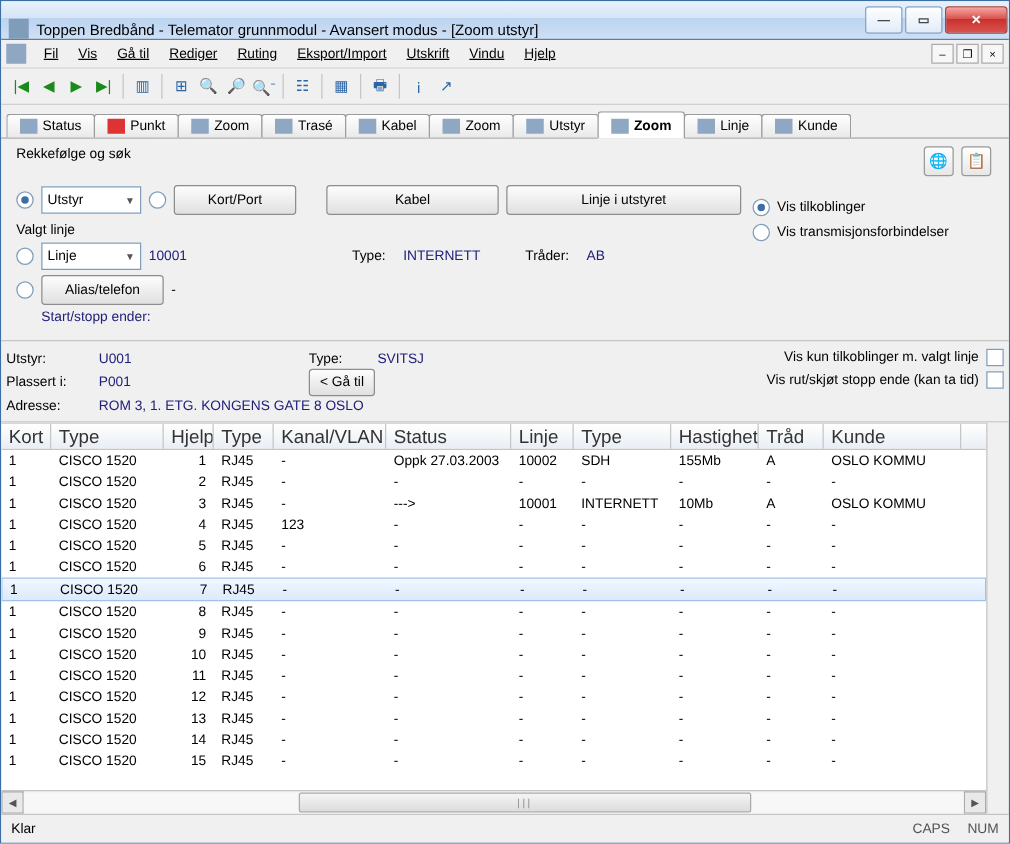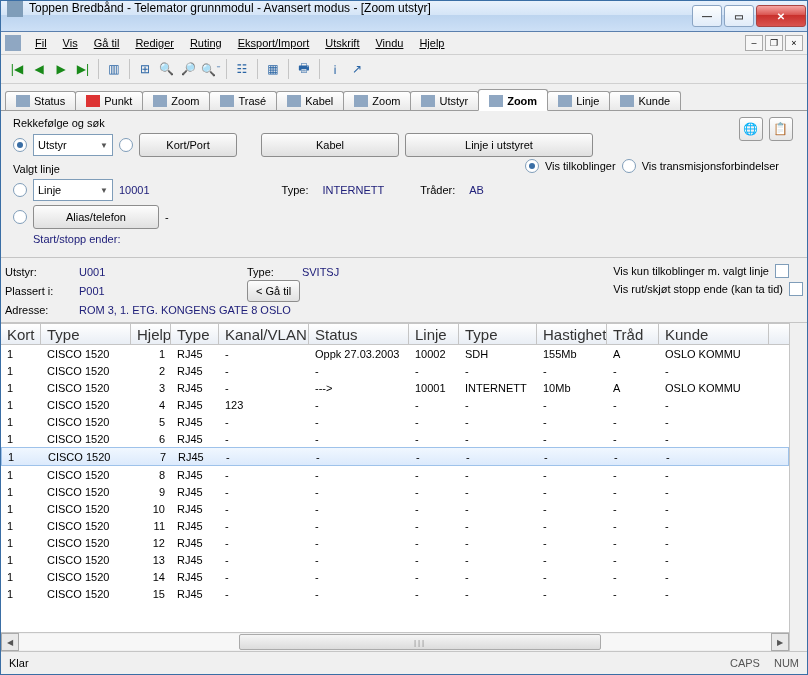--- a/index.html
+++ b/index.html
@@ -1,17 +1,17 @@
 <!DOCTYPE html>
 <html><head>
 <meta charset="utf-8">
 <style>
 html,body{margin:0;padding:0;font-family:"Segoe UI",Tahoma,sans-serif;font-size:11px;color:#000;background:#fff;user-select:none}
 .window{width:808px;height:675px;display:flex;flex-direction:column;border:1px solid #3a6ea5;box-sizing:border-box;background:#f0f0f0;position:relative}
-.titlebar{height:30px;background:linear-gradient(to bottom,#e8f1fc 0%,#d5e5f7 45%,#bcd4ef 46%,#cde0f6 100%);display:flex;align-items:flex-start;padding:0 0 0 6px;border-bottom:1px solid #5a7fad}
+.titlebar{height:30px;background:linear-gradient(to bottom,#e8f1fc 0%,#d5e5f7 45%,#bcd4ef 46%,#cde0f6 100%);display:flex;align-items:flex-end;padding:0 0 0 6px;border-bottom:1px solid #5a7fad}
 .titlebar .icon{width:16px;height:16px;margin-right:6px;background:#7f9db9;display:inline-block}
 .titlebar .title{flex:1;color:#000;font-size:12px}
 .winbtns{display:flex}
 .winbtn{width:28px;height:20px;margin:4px 1px;display:flex;align-items:center;justify-content:center;border:1px solid #8ba5c4;border-radius:3px;background:linear-gradient(to bottom,#fdfefe,#e1ecf9);font-size:10px;font-weight:bold;color:#444}
 .winbtn.close{width:48px;background:linear-gradient(to bottom,#f6a6a3,#d9534f 45%,#c9302c 46%,#d9534f);color:#fff;border-color:#a94442}
 .menubar{height:22px;background:#f0f0f0;display:flex;align-items:center;padding:0 4px;border-bottom:1px solid #d0d0d0}
 .menubar .micon{width:16px;height:16px;background:#8fa7c2;margin-right:6px}
 .menu-item{padding:2px 8px;cursor:default}
 .menu-item u{text-decoration:underline}
 .mdi-btns{margin-left:auto;display:flex;gap:2px;font-size:11px}
@@ -31,25 +31,25 @@
 .dropdown{height:20px;border:1px solid #7f9db9;background:#fff;display:flex;align-items:center;padding:0 4px;min-width:70px;position:relative}
 .dropdown .caret{margin-left:auto;font-size:8px;color:#555}
 .btn{height:22px;border:1px solid #8d8d8d;border-radius:3px;background:linear-gradient(to bottom,#fdfdfd,#e0e0e0);padding:0 18px;display:flex;align-items:center;justify-content:center;font-size:11px}
 .btn.wide{min-width:100px}
 .linklike{color:#20207a}
 .info-row{display:flex;align-items:center;gap:8px;margin-top:2px}
 .info-label{color:#000}
 .info-val{color:#20207a}
 .right-block{position:absolute;right:14px;top:6px;display:flex;gap:6px}
 .iconbtn{width:22px;height:22px;border:1px solid #999;border-radius:3px;background:linear-gradient(#fff,#e7e7e7);display:flex;align-items:center;justify-content:center;font-size:12px}
-.radio-group{position:absolute;right:28px;top:48px;display:flex;flex-direction:row;gap:6px}
+.radio-group{position:absolute;right:48px;top:48px;display:flex;flex-direction:column;gap:6px}
 .radio-row{display:flex;align-items:center;gap:6px}
 .mid-panel{background:#f0f0f0;padding:6px 4px;border-bottom:1px solid #c5c5c5;display:flex;align-items:flex-start}
 .mid-left{flex:1}
-.mid-right{display:flex;flex-direction:column;gap:4px}
+.mid-right{display:flex;flex-direction:column;align-items:flex-end;gap:4px}
 .chk-row{display:flex;align-items:center;gap:6px}
 .chk{width:12px;height:12px;border:1px solid #7f9db9;background:#fff}
 .table-wrap{flex:1;overflow:hidden;display:flex;flex-direction:column;border-top:1px solid #c5c5c5;background:#fff}
 .thead{display:flex;height:20px;background:linear-gradient(to bottom,#fff,#e9eef5);border-bottom:1px solid #c5c5c5}
 .th{border-right:1px solid #c5c5c5;padding:2px 6px;display:flex;align-items:center;font-size:15px;color:#333;box-sizing:border-box;overflow:hidden}
 .tbody{flex:1;overflow-y:auto;overflow-x:hidden}
 .tr{display:flex;height:17px;align-items:center}
 .tr.sel{background:linear-gradient(to bottom,#f0f7ff,#dceafc);border:1px solid #9ec2ea;box-sizing:border-box;height:19px}
 .td{padding:0 6px;box-sizing:border-box;overflow:hidden;white-space:nowrap;font-size:11px}
 .c0{width:40px}.c1{width:90px}.c2{width:40px;text-align:right}.c3{width:48px}.c4{width:90px}.c5{width:100px}.c6{width:50px}.c7{width:78px}.c8{width:70px}.c9{width:52px}.c10{width:110px}
@@ -158,21 +158,21 @@
         <span class="ticon"></span>
         <span>Kunde</span>
       </div>
   </div>
 
   <div class="panel">
     <div class="right-block">
       <div class="iconbtn">🌐</div>
       <div class="iconbtn">📋</div>
     </div>
-    <div class="label" style="margin-bottom:4px">Rekkefølge og søk</div>
+    <div class="label" style="margin-bottom:19px">Rekkefølge og søk</div>
     <div class="row">
       <span class="radio checked"></span>
       <div class="dropdown">
           <span>Utstyr</span>
           <span class="caret">▼</span>
         </div>
       <span class="radio"></span>
       <div class="btn" style="min-width:60px">Kort/Port</div>
       <div style="width:12px"></div>
       <div class="btn wide">Kabel</div>
@@ -189,21 +189,21 @@
       <span class="linklike">10001</span>
       <div style="width:120px"></div>
       <span>Type:</span>
       <span class="linklike" style="margin-left:8px">INTERNETT</span>
       <div style="width:24px"></div>
       <span>Tråder:</span>
       <span class="linklike" style="margin-left:8px">AB</span>
     </div>
     <div class="row">
       <span class="radio"></span>
-      <div class="btn" style="min-width:84px;padding:0 20px">Alias/telefon</div>
+      <div class="btn" style="min-width:84px;padding:0 6px">Alias/telefon</div>
       <span>-</span>
     </div>
     <div class="row" style="padding-left:20px">
       <span class="linklike">Start/stopp ender:</span>
     </div>
 
     <div class="radio-group">
       <div class="radio-row">
           <span class="radio checked"></span>
           <span>Vis tilkoblinger</span>

